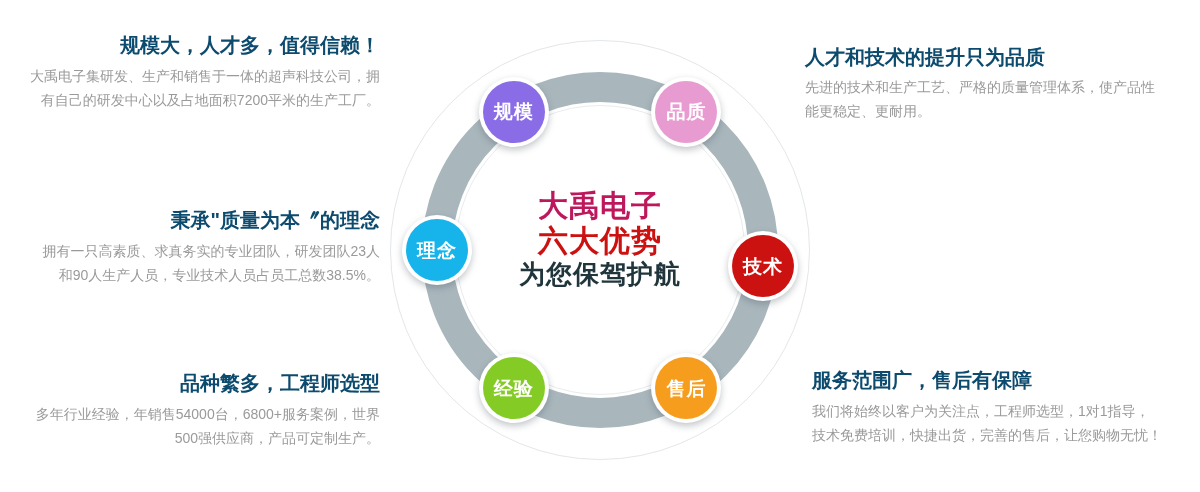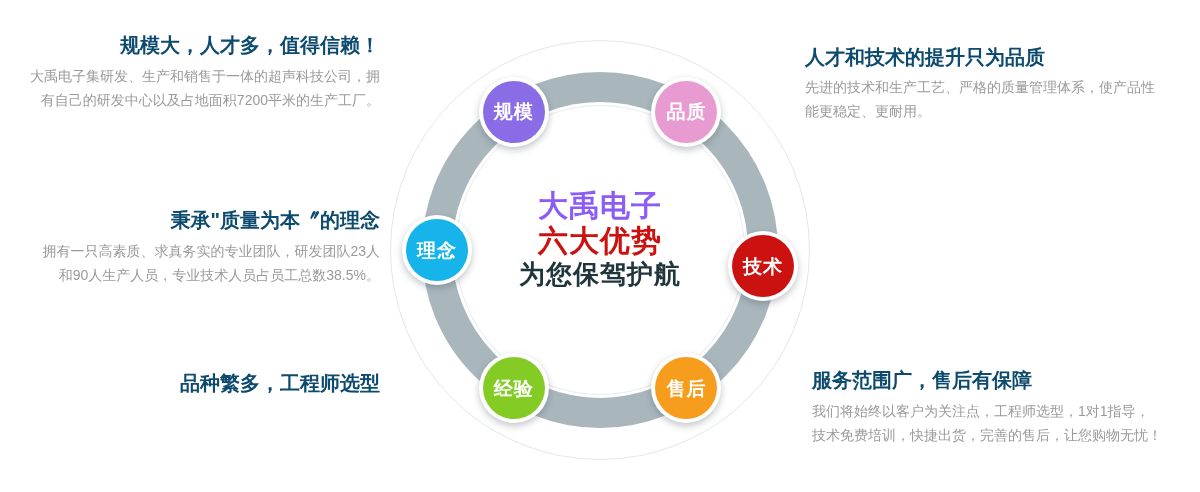--- a/index.html
+++ b/index.html
@@ -122,41 +122,42 @@
     <div class="body">大禹电子集研发、生产和销售于一体的超声科技公司，拥有自己的研发中心以及占地面积7200平米的生产工厂。</div>
   </div>
 
   <div class="block left b-idea">
     <div class="title">秉承"质量为本〞的理念</div>
     <div class="body">拥有一只高素质、求真务实的专业团队，研发团队23人和90人生产人员，专业技术人员占员工总数38.5%。</div>
   </div>
 
   <div class="block left b-exp">
     <div class="title">品种繁多，工程师选型</div>
+    <div class="body">多年行业经验，年销售54000台，6800+服务案例，世界500强供应商，产品可定制生产。</div>
   </div>
 
   <div class="block right b-quality">
     <div class="title">人才和技术的提升只为品质</div>
     <div class="body">先进的技术和生产工艺、严格的质量管理体系，使产品性能更稳定、更耐用。</div>
   </div>
 
 
   <div class="block right b-service">
     <div class="title">服务范围广，售后有保障</div>
     <div class="body">我们将始终以客户为关注点，工程师选型，1对1指导，技术免费培训，快捷出货，完善的售后，让您购物无忧！</div>
   </div>
 
   <div class="diagram">
 
     <div class="ring-outline" style="border-color: rgb(227, 231, 234);"></div>
     <div class="ring-band" style="border-color: rgb(169, 183, 189);"></div>
     <div class="ring-inner-outline"></div>
 
     <div class="center-text">
-      <span class="l1" style="color: #8b5cf6;">大禹电子</span>
+      <span class="l1" style="color: #be185d;">大禹电子</span>
       <span class="l2" style="color: rgb(204, 17, 17);">六大优势</span>
       <span class="l3" style="color: rgb(32, 54, 60);">为您保驾护航</span>
     </div>
 
     <div class="badge" id="badge-scale" style="left: -86.3768px; top: -138.232px;">
       <div class="disc" style="background: rgb(138, 108, 230);">规模</div>
     </div>
     <div class="badge" id="badge-quality" style="left: 86.3768px; top: -138.232px;">
       <div class="disc" style="background: rgb(232, 155, 208);">品质</div>
     </div>

